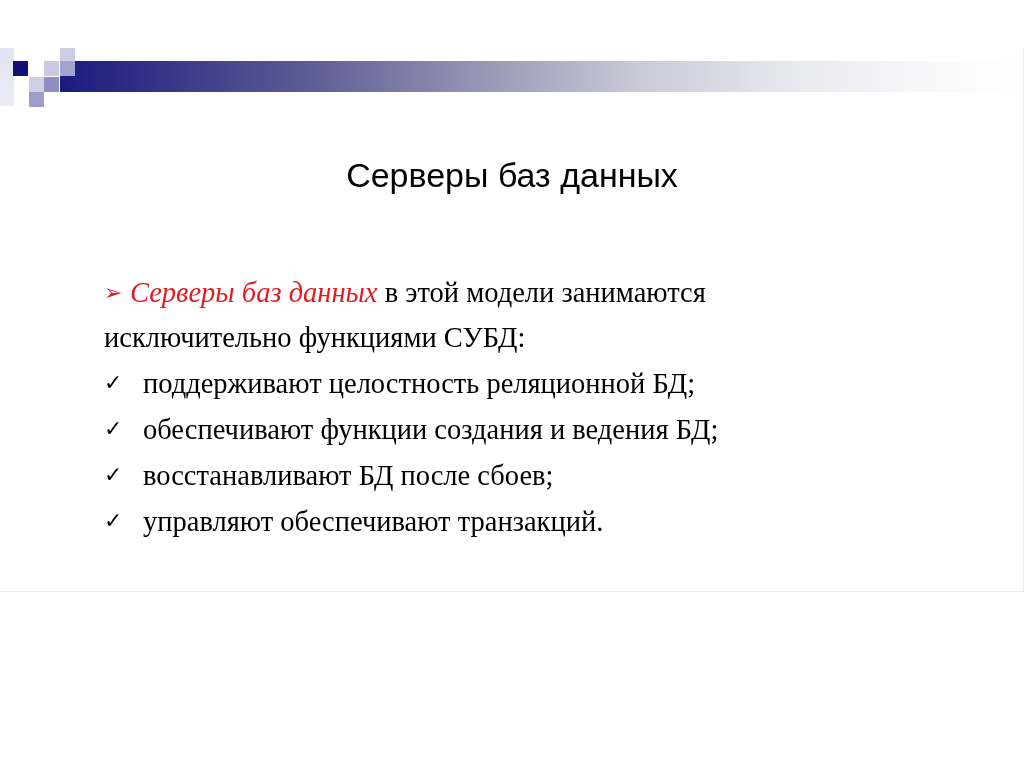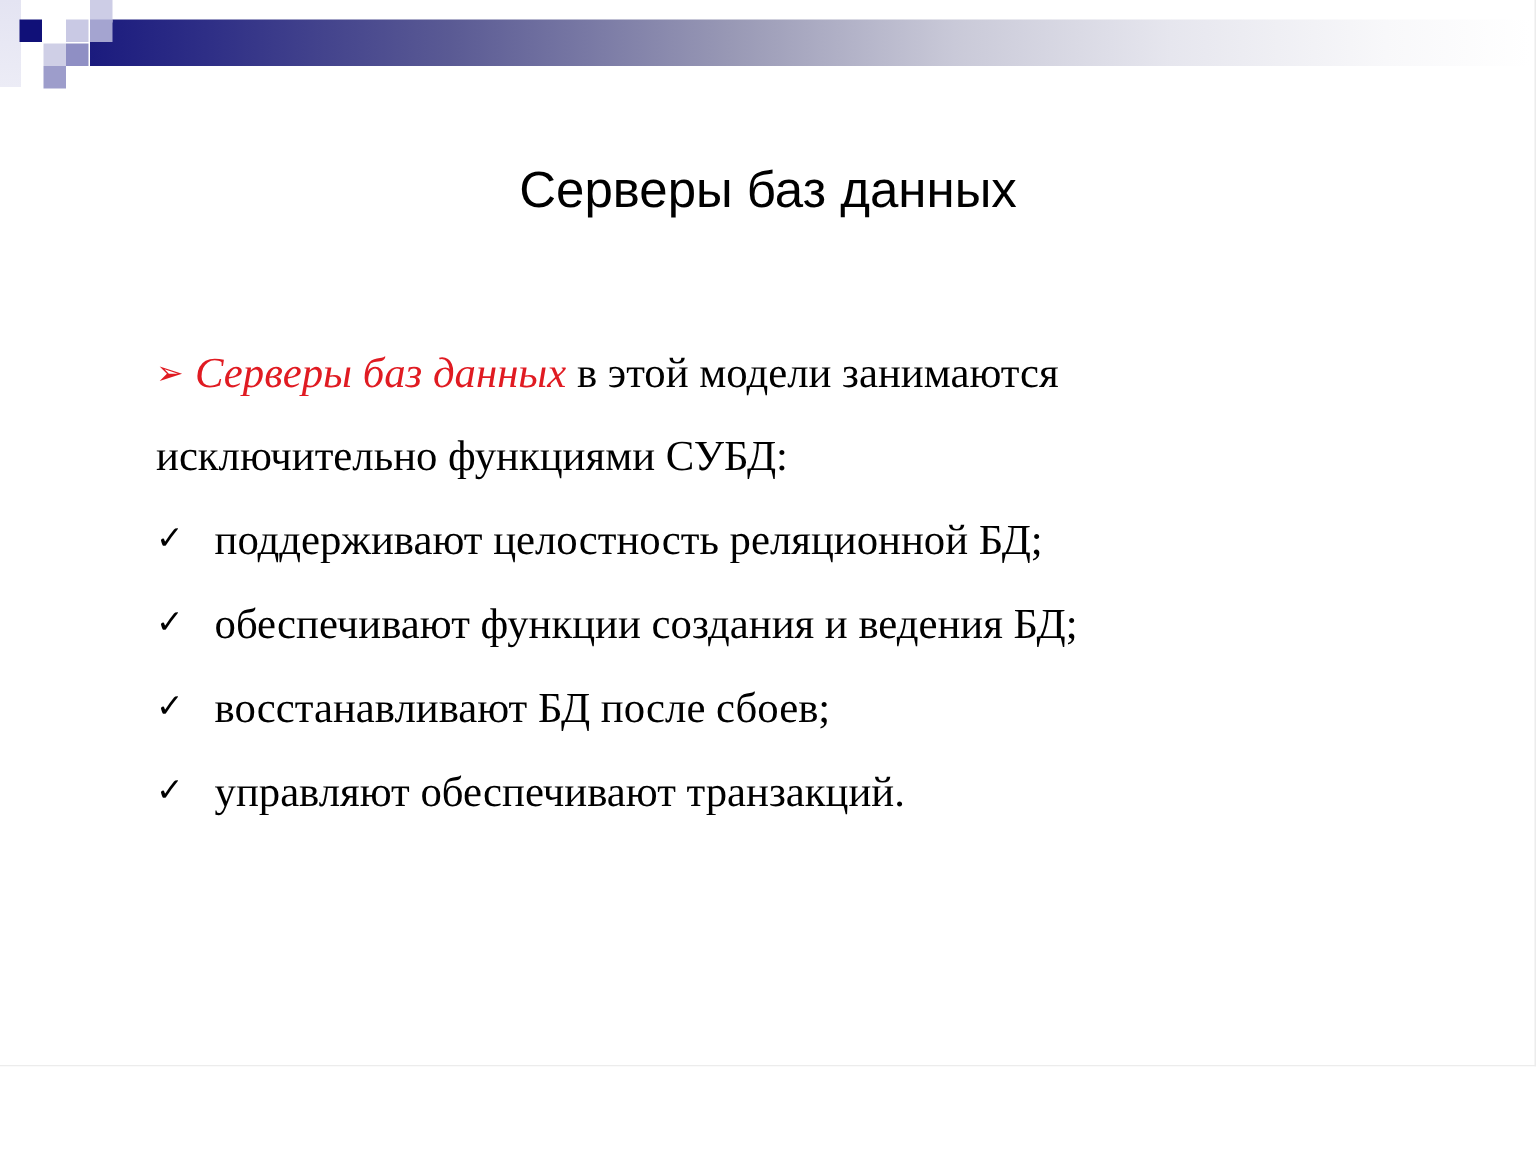--- a/index.html
+++ b/index.html
@@ -3,26 +3,27 @@
   <meta charset="utf-8">
   <style>
     html, body {
       margin: 0;
       padding: 0;
       background: #ffffff;
     }
     .slide {
       position: relative;
       width: 1024px;
-      height: 711px;
+      height: 544px;
       background: #ffffff;
       overflow: hidden;
       box-sizing: border-box;
       border-right: 1px solid #ececec;
       border-bottom: 1px solid #ececec;
+      margin-top: 48px;
     }
     .deco-sq {
       position: absolute;
       width: 15px;
       height: 15px;
     }
     .deco-bar {
       position: absolute;
       left: 60px;
       top: 13px;
@@ -49,21 +50,21 @@
       color: #000000;
       line-height: 48px;
     }
     .body {
       position: absolute;
       left: 104px;
       top: 222px;
       width: 860px;
       font-family: "Liberation Serif", serif;
       font-size: 28.5px;
-      line-height: 55px;
+      line-height: 45px;
       color: #000000;
     }
     .line {
       display: block;
       white-space: nowrap;
     }
     .arrow {
       color: #e01b22;
       font-family: "DejaVu Sans", sans-serif;
       font-size: 22px;

